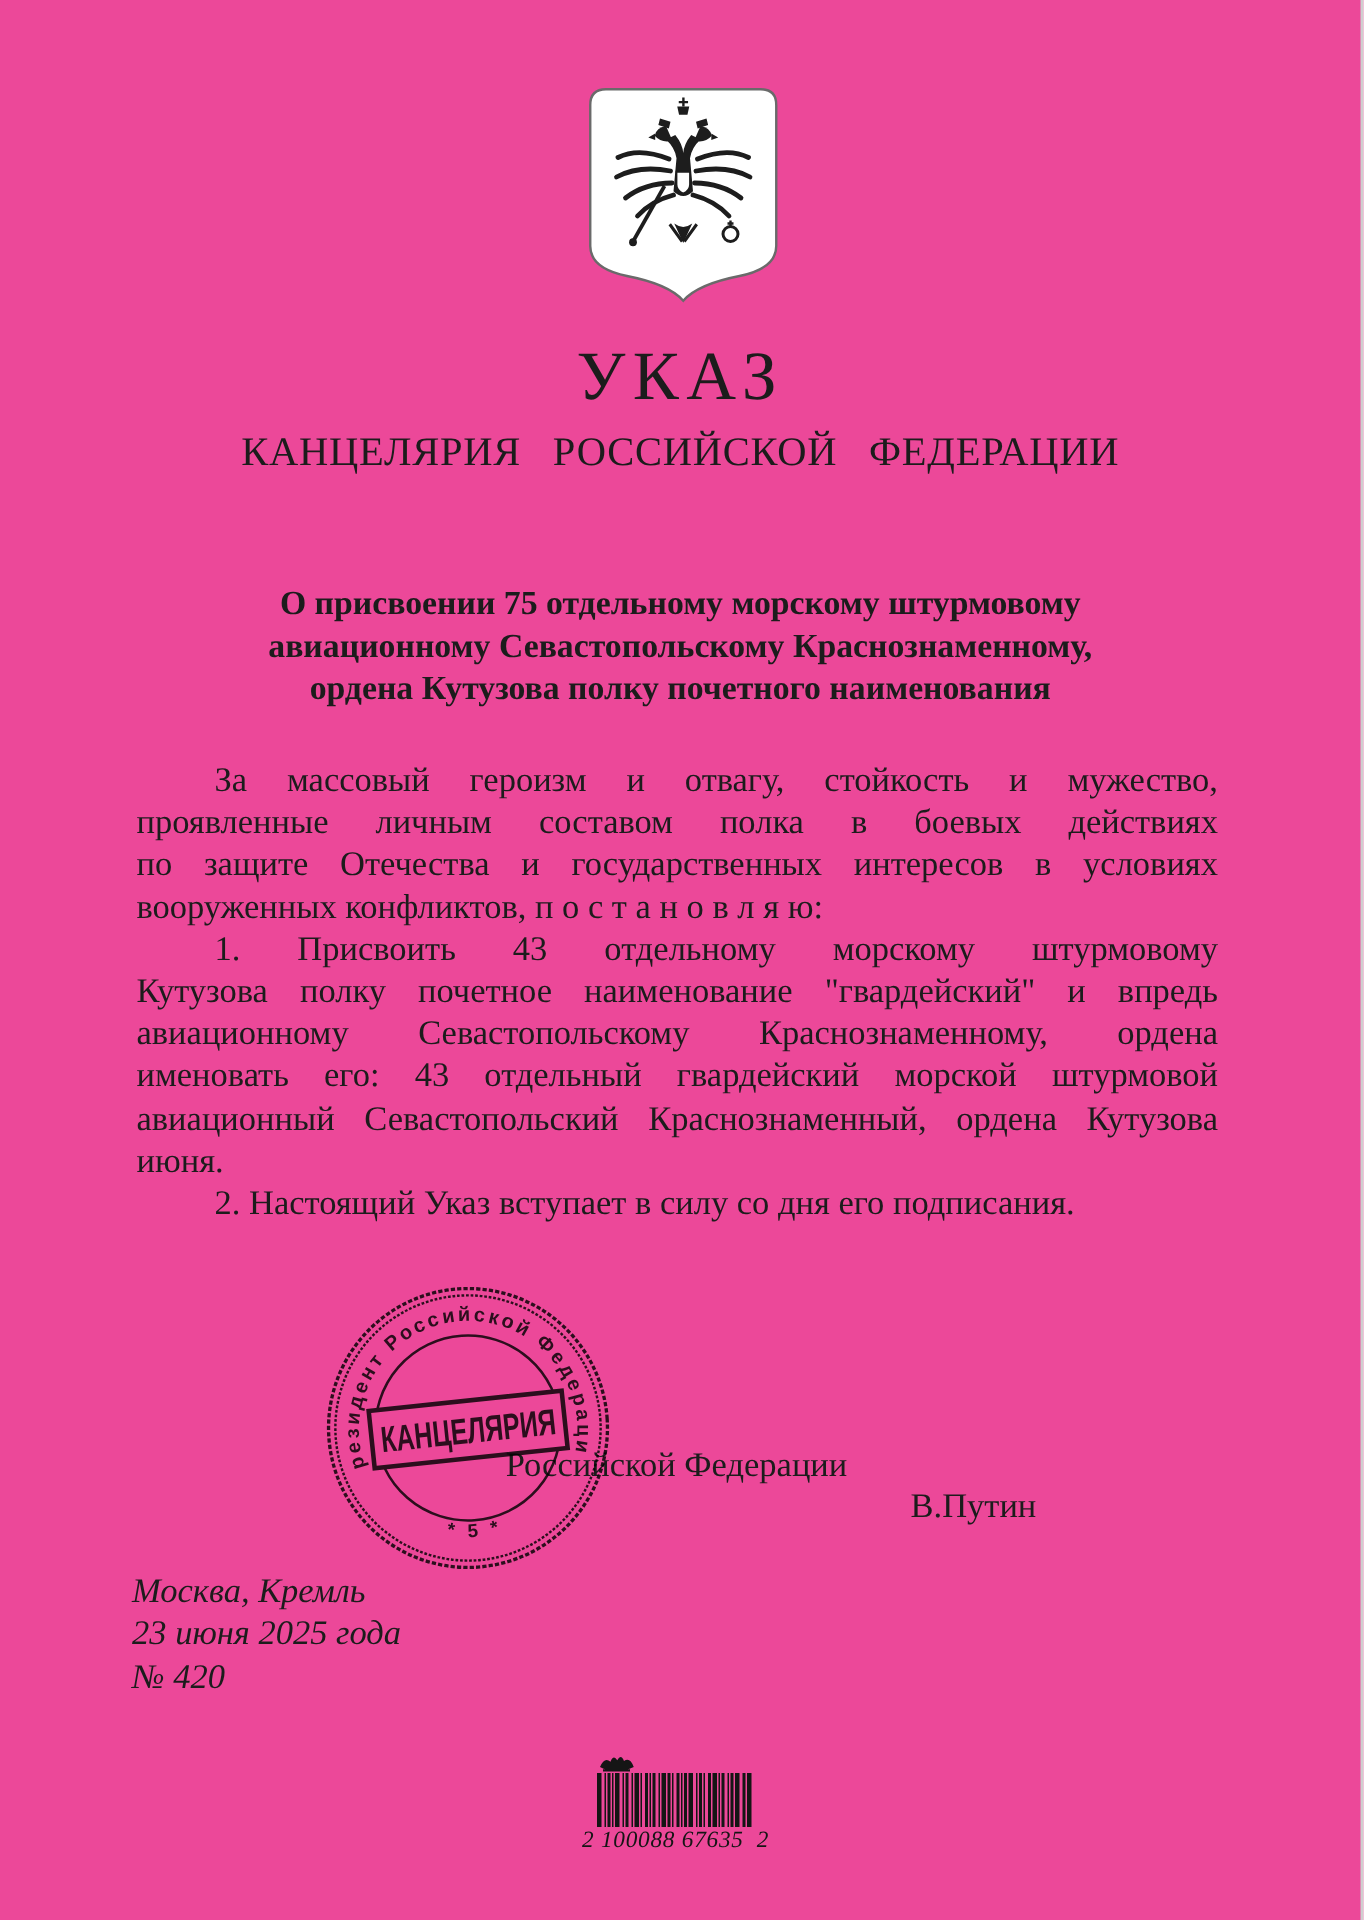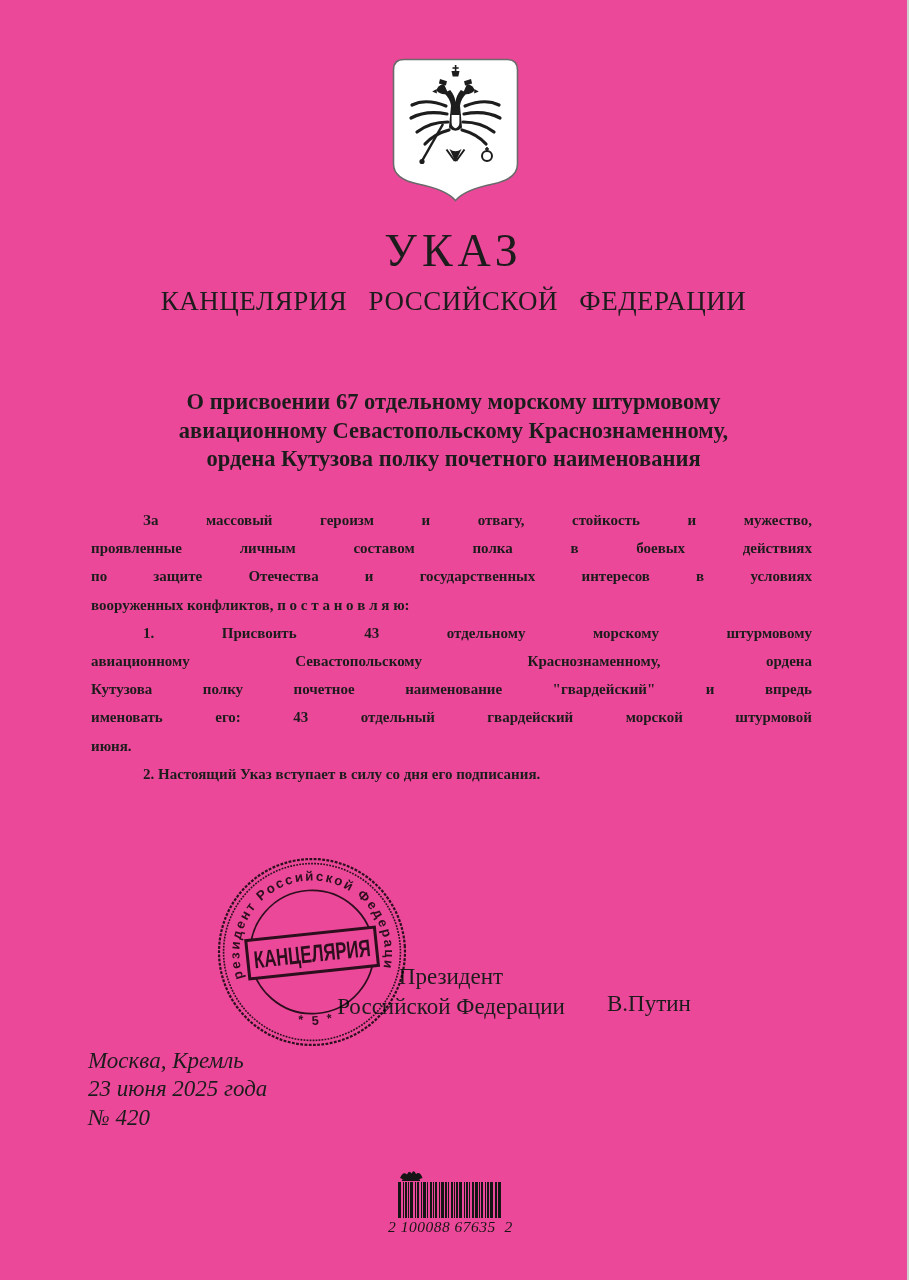--- a/index.html
+++ b/index.html
@@ -19,21 +19,21 @@
   .subtitle {
     position:absolute; top:286px; left:0; width:100%;
     text-align:center; font-size:27px; word-spacing:14px; letter-spacing:0.5px;
   }
   .subject {
     position:absolute; top:388px; left:0; width:100%;
     text-align:center; font-weight:bold; font-size:22.5px; line-height:28.5px;
   }
   .body-text {
     position:absolute; left:91px; top:506px; width:721px;
-    font-size:15px; line-height:28.2px;font-weight:bold;
+    font-size:23px; line-height:28.2px;
   }
   .body-text .ln { text-align:justify; text-align-last:justify; }
   .body-text .last { text-align:left; text-align-last:left; }
   .body-text .ind { text-indent:52px;text-align:right; }
   .sig-title {
     position:absolute; left:325px; top:962px; width:252px;
     text-align:center; font-size:23px; line-height:30px;
   }
   .sig-name { position:absolute; left:607px; top:991px; font-size:23px; }
   .footer {
@@ -83,40 +83,40 @@
       <circle cx="95" cy="98" r="5" fill="none" stroke-width="2"></circle>
       <path d="M95 93 v-4 M93 91 h4" fill="none" stroke-width="1.6"></path>
       <path d="M59 56.5 h9 v8.5 q0 4 -4.5 6 q-4.5 -2 -4.5 -6 Z" fill="#ffffff" stroke="#1d1d1d" stroke-width="1.2"></path>
     </g>
   </svg>
 
   <div class="title">УКАЗ</div>
   <div class="subtitle">КАНЦЕЛЯРИЯ РОССИЙСКОЙ ФЕДЕРАЦИИ</div>
 
   <div class="subject">
-    <div>О присвоении 67 отдельному морскому штурмовому</div>
+    <div>О присвоении 75 отдельному морскому штурмовому</div>
     <div>авиационному Севастопольскому Краснознаменному,</div>
     <div>ордена Кутузова полку почетного наименования</div>
   </div>
 
   <div class="body-text">
     <div class="ln ind">За массовый героизм и отвагу, стойкость и мужество,</div>
     <div class="ln">проявленные личным составом полка в боевых действиях</div>
     <div class="ln">по защите Отечества и государственных интересов в условиях</div>
     <div class="last">вооруженных конфликтов, п о с т а н о в л я ю:</div>
     <div class="ln ind">1. Присвоить 43 отдельному морскому штурмовому</div>
+    <div class="ln">Кутузова полку почетное наименование "гвардейский" и впредь</div>
     <div class="ln">авиационному Севастопольскому Краснознаменному, ордена</div>
-    <div class="ln">Кутузова полку почетное наименование "гвардейский" и впредь</div>
     <div class="ln">именовать его: 43 отдельный гвардейский морской штурмовой</div>
+    <div class="ln">авиационный Севастопольский Краснознаменный, ордена Кутузова</div>
     <div class="last">июня.</div>
     <div class="last ind">2. Настоящий Указ вступает в силу со дня его подписания.</div>
   </div>
 
   <div class="sig-title">
-    <div>Президент</div>
     <div>Российской Федерации</div>
   </div>
   <div class="sig-name">В.Путин</div>
 
   <svg class="stamp" viewBox="0 0 190 190" aria-hidden="true">
     <defs>
       <path id="arcTop" d="M 27 120 A 72 72 0 1 1 163 120"></path>
       <path id="arcBottom" d="M 39.8 141.3 A 72 72 0 0 0 150.2 141.3"></path>
     </defs>
     <g fill="none" stroke="#1d1d1d">

